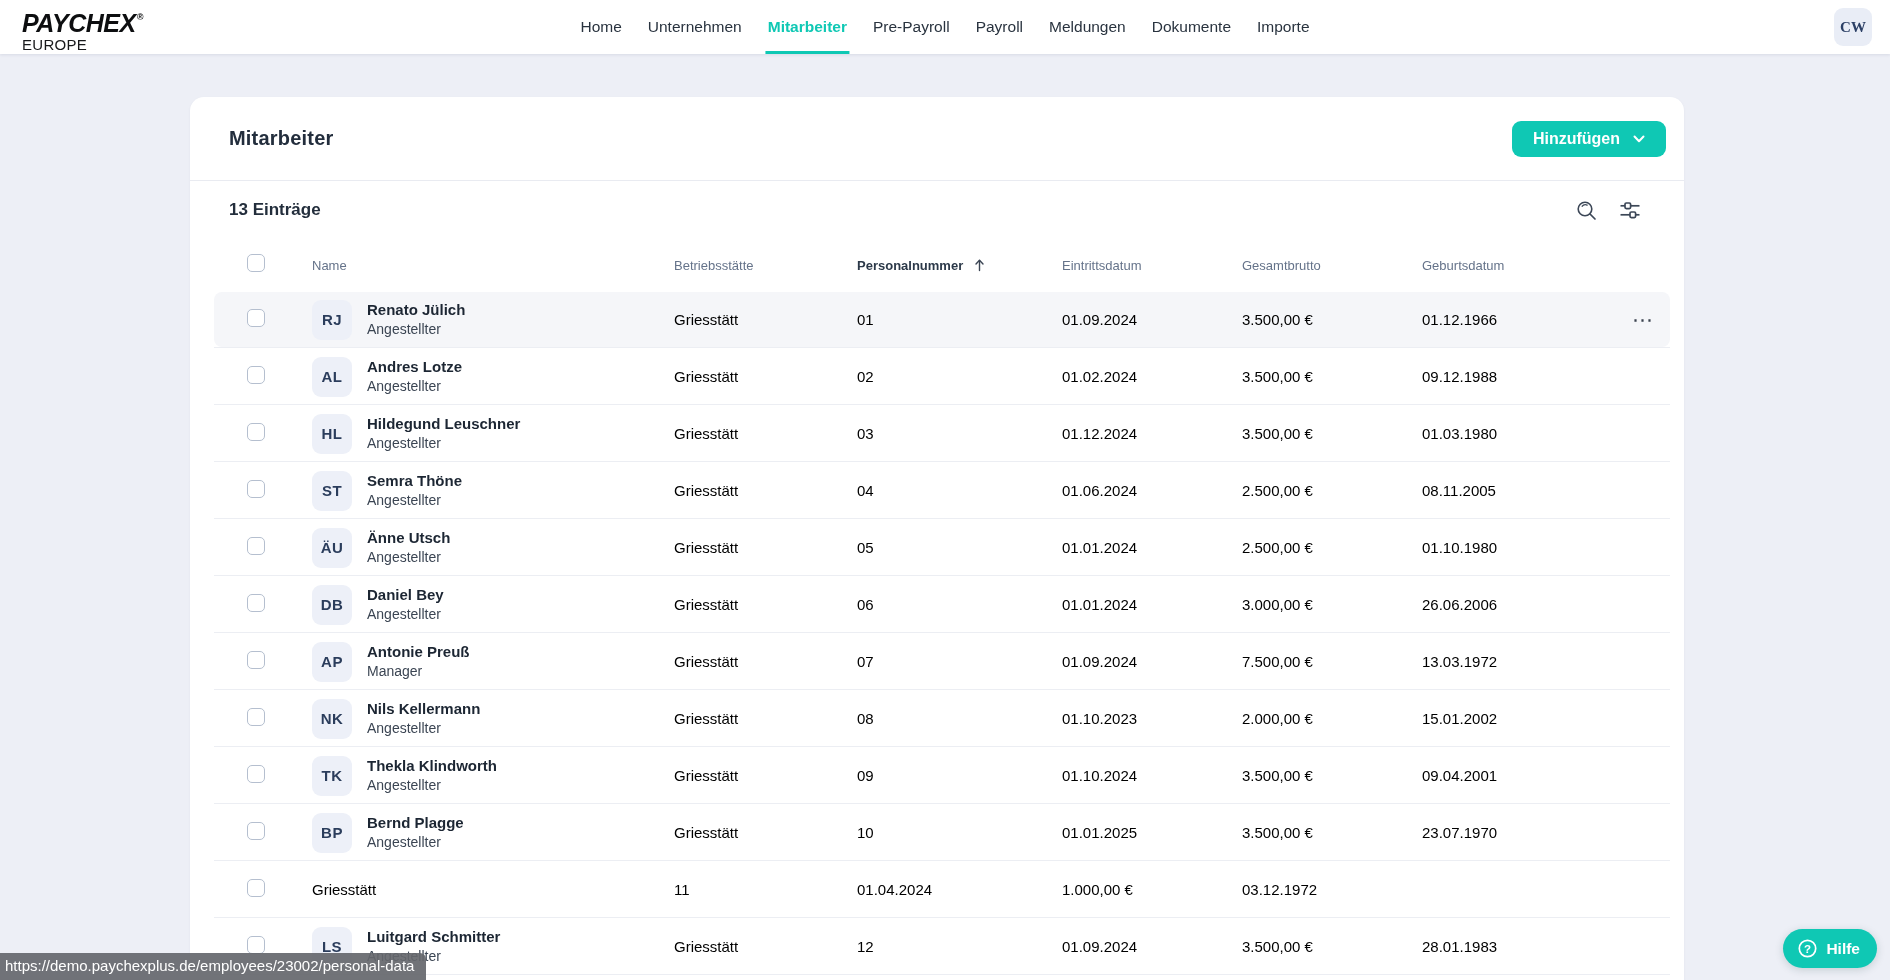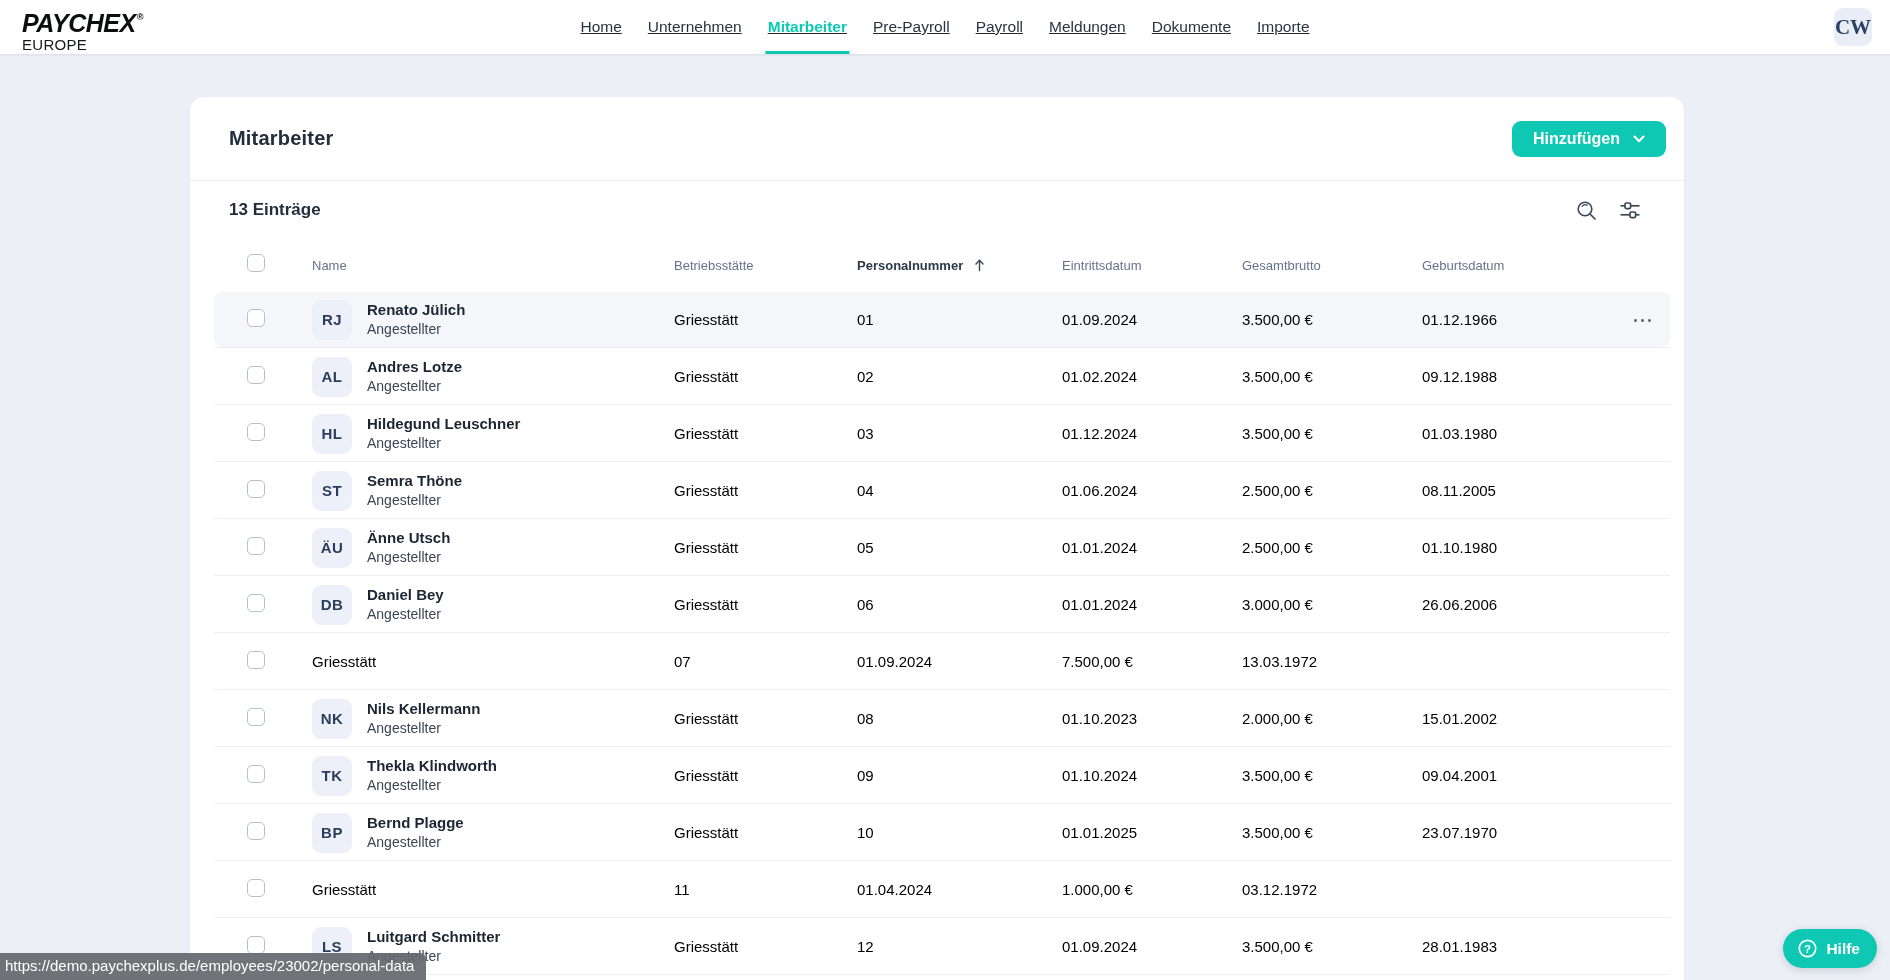--- a/index.html
+++ b/index.html
@@ -14,31 +14,31 @@
 
   
   .topbar {
     position:absolute; left:0; top:0; width:100%; height:54px;
     background:#fff; box-shadow:0 1px 3px rgba(25,39,74,.10); z-index:10;
   }
   .brand { position:absolute; left:22px; top:5px; cursor:pointer; }
   .brand-top { font-style:italic; font-weight:900; font-size:25px; line-height:25px; color:#0d0e10; letter-spacing:-.5px; }
   .brand-top sup { font-size:9px; font-weight:700; vertical-align:12px; margin-left:1px; }
   .brand-sub { font-size:15px; line-height:17px; color:#17181a; font-weight:400; letter-spacing:.3px; }
-  .nav { position:absolute; left:50%; top:0; height:100%; transform:translateX(-50%); display:flex; gap:26px;text-decoration:underline; }
+  .nav { position:absolute; left:50%; top:0; height:100%; transform:translateX(-50%); display:flex; gap:26px; }
   .nav a {
     display:flex; align-items:center; height:100%; position:relative;
     font-size:15.5px; font-weight:500; color:#29333f; text-decoration:none; cursor:pointer; white-space:nowrap;
   }
   .nav a.active { color:var(--accent); font-weight:600; }
   .nav a.active::after { content:""; position:absolute; left:-2px; right:-2px; bottom:0; height:3px; background:var(--accent); }
   .user-avatar {
     position:absolute; right:18px; top:8px; width:38px; height:38px; border-radius:9px;
     background:#e9edf6; color:#2c4066; display:flex; align-items:center; justify-content:center;
-    font-family:"Liberation Serif", serif; font-weight:700; font-size:21px; cursor:pointer;
+    font-family:"Liberation Serif", serif; font-weight:700; font-size:15px; cursor:pointer;
   }
 
   
   .card {
     position:absolute; left:190px; top:97px; width:1494px; height:912px;
     background:#fff; border-radius:14px; box-shadow:0 1px 3px rgba(30,40,70,.05);
   }
   .card-head {
     height:84px; display:flex; align-items:center; justify-content:space-between;
     padding:0 18px 0 39px; border-bottom:1px solid #e9ebf1;
@@ -261,20 +261,27 @@
     </div>
     <div class="cell">Griesstätt</div>
     <div class="cell">06</div>
     <div class="cell">01.01.2024</div>
     <div class="cell">3.000,00 €</div>
     <div class="cell">26.06.2006</div>
     <div><span class="dots" style="visibility: hidden;"></span></div>
   </div>
       <div class="row grid-cols">
     <div class="col-check"><span class="cb"></span></div>
+    <div class="namecell">
+      <span class="avatar">AP</span>
+      <span class="nm">
+        <span class="n">Antonie Preuß</span>
+        <span class="r">Manager</span>
+      </span>
+    </div>
     <div class="cell">Griesstätt</div>
     <div class="cell">07</div>
     <div class="cell">01.09.2024</div>
     <div class="cell">7.500,00 €</div>
     <div class="cell">13.03.1972</div>
     <div><span class="dots" style="visibility: hidden;"></span></div>
   </div>
       <div class="row grid-cols">
     <div class="col-check"><span class="cb"></span></div>
     <div class="namecell">

